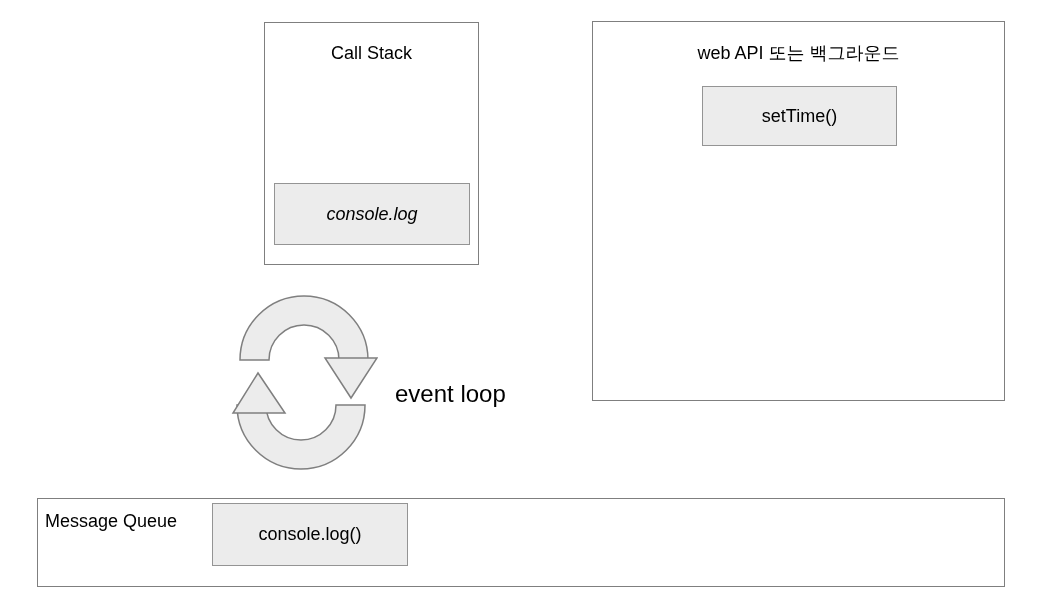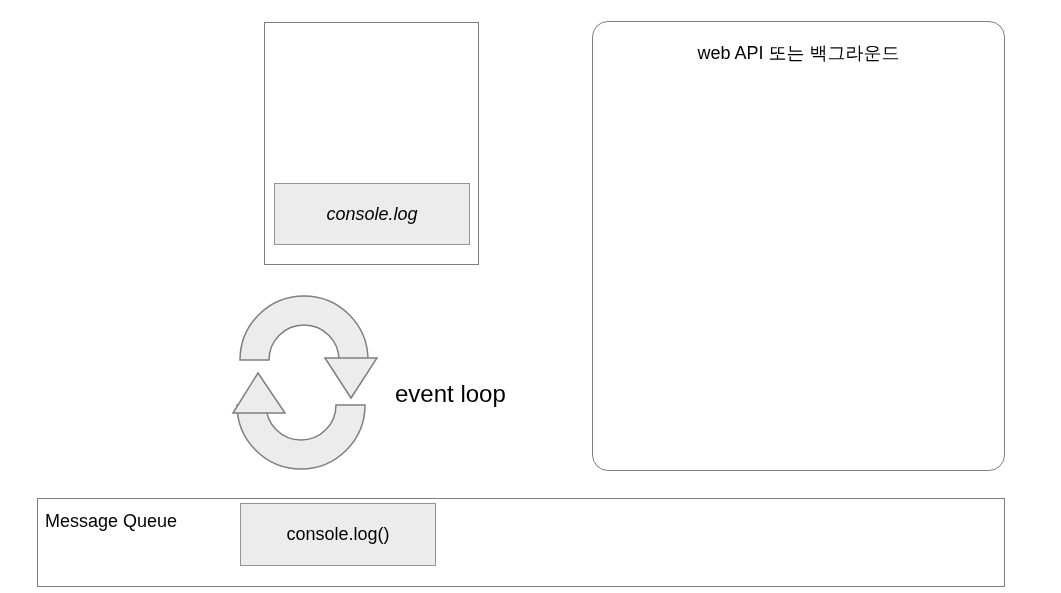--- a/index.html
+++ b/index.html
@@ -34,52 +34,56 @@
     align-items: center;
     justify-content: center;
     font-size: 18px;
     white-space: nowrap;
   }
   
   #call-stack { left: 264px; top: 22px; width: 215px; height: 243px; }
   #call-stack .container-title { margin-top: 19px; }
   #frame-console-log { left: 9px; top: 160px; width: 196px; height: 62px; font-style: italic; }
   
-  #web-api { left: 592px; top: 21px; width: 413px; height: 450px; border-radius: 16px; }
+  #web-api { left: 592px; top: 21px; width: 413px; height: 380px; }
   #web-api .container-title { margin-top: 20px; }
   #task-settime { left: 109px; top: 64px; width: 195px; height: 60px; }
   
   #event-loop-icon { position: absolute; left: 228px; top: 292px; }
   #event-loop-icon path, #event-loop-icon polygon {
     fill: var(--box-fill, #ececec);
     stroke: var(--container-border, #7f7f7f);
     stroke-width: 1.5;
   }
   #event-loop-label {
     position: absolute; left: 395px; top: 383px;
     font-size: 24px; line-height: 22px; white-space: nowrap;
   }
   
   #message-queue { left: 37px; top: 498px; width: 968px; height: 89px; }
   #mq-label { position: absolute; left: 7px; top: 11px; font-size: 18px; line-height: 22px; white-space: nowrap; }
-  #msg-console-log { left: 174px; top: 4px; width: 196px; height: 63px; margin-left: 28px; }
+  #msg-console-log { left: 174px; top: 4px; width: 196px; height: 63px; }
 </style>
 </head>
 <body>
 
 <div class="stage">
 
   <div class="container" id="call-stack">
+    <span class="container-title">Call Stack</span>
     <div class="node" id="frame-console-log">
       <span>console.log</span>
     </div>
   </div>
 
   <div class="container" id="web-api">
     <span class="container-title">web API 또는 백그라운드</span>
+    <div class="node" id="task-settime">
+      <span>setTime()</span>
+    </div>
   </div>
 
   <svg id="event-loop-icon" width="150" height="180" viewBox="0 0 150 180">
     <path d="M 12 68 A 64 64 0 0 1 140 68 L 111 68 A 35 35 0 0 0 41 68 Z"></path>
     <path d="M 137 113 A 64 64 0 0 1 9 113 L 38 113 A 35 35 0 0 0 108 113 Z"></path>
     <polygon points="97,66 149,66 123,106"></polygon>
     <polygon points="5,121 57,121 30,81"></polygon>
   </svg>
   <span id="event-loop-label">event loop</span>
 

